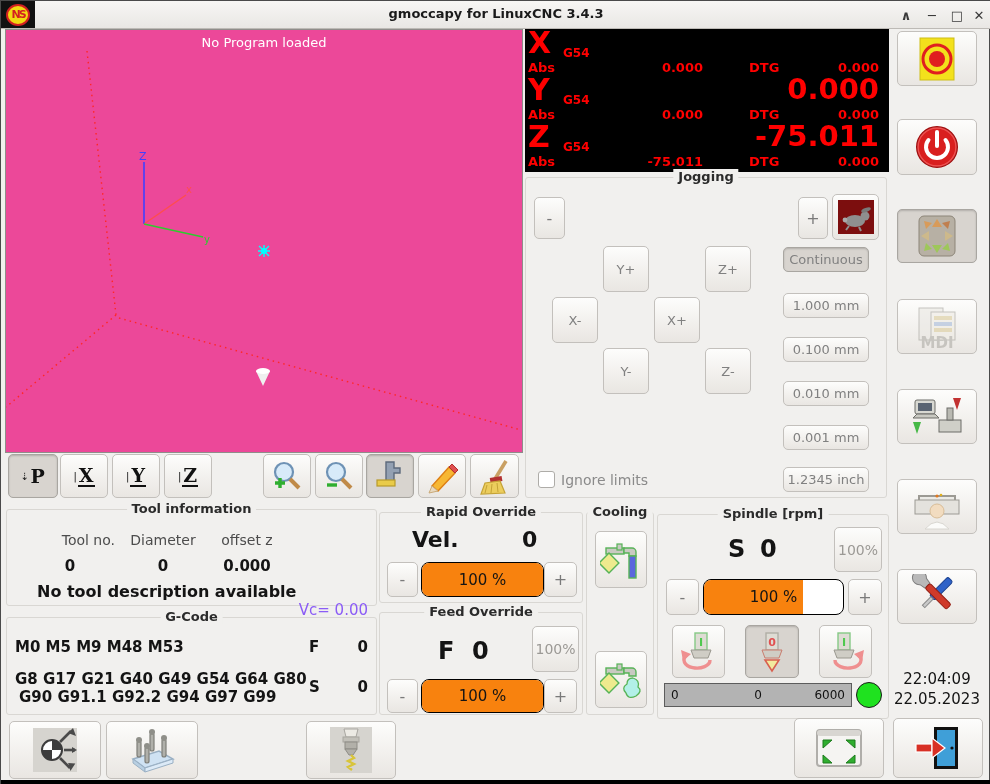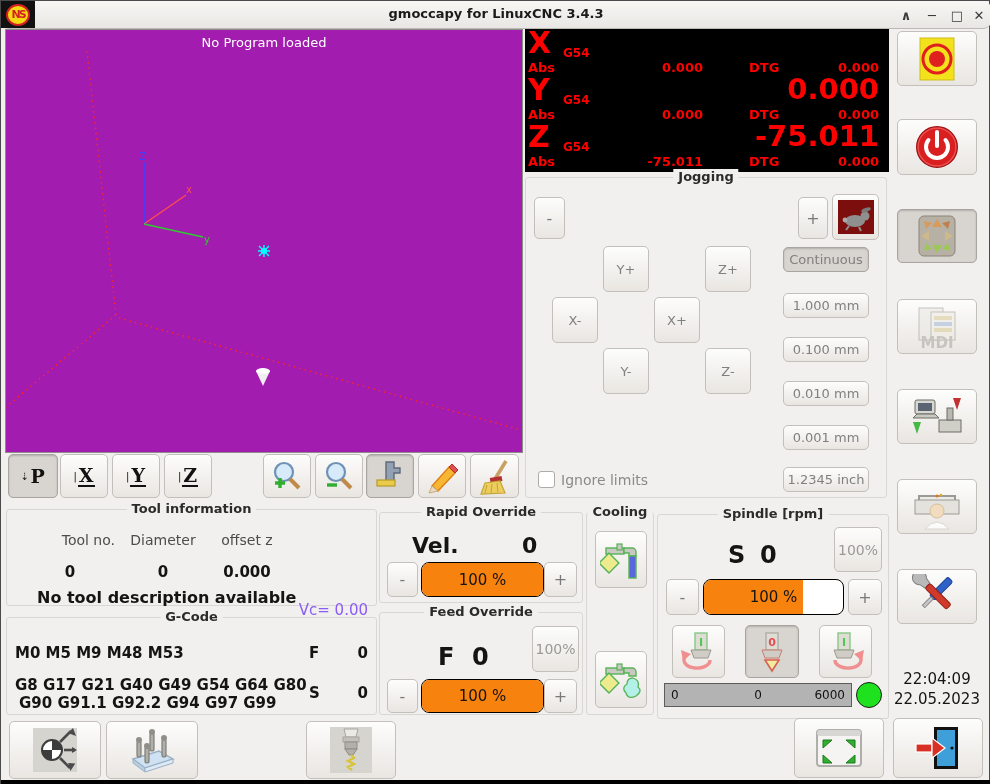--- a/index.html
+++ b/index.html
@@ -2,60 +2,60 @@
 <html><head>
 <meta charset="utf-8">
 <style>
   * { margin:0; padding:0; box-sizing:border-box; }
   html,body { width:990px; height:784px; }
   body { font-family:"DejaVu Sans", sans-serif; background:#f1f0ee; position:relative; overflow:hidden; }
   #app { position:absolute; inset:0; width:990px; height:784px; background:#f1f0ee; border:1px solid #4a4a4a; }
 
   
   #titlebar { position:absolute; left:0; top:0; width:990px; height:28px;
-    background:linear-gradient(#f7f6f4,#e9e7e4); border-bottom:1px solid #bdbab6;border-radius:8px; }
+    background:linear-gradient(#f7f6f4,#e9e7e4); border-bottom:1px solid #bdbab6; }
   #win-icon { position:absolute; left:0; top:0; width:34px; height:27px; background:#111; display:flex; align-items:center; justify-content:center; }
   #win-icon .oval { width:24px; height:22px; background:#f2d912; border:2px solid #d42020; border-radius:50%; color:#d42020; font-size:11px; font-weight:bold; display:flex; align-items:center; justify-content:center; letter-spacing:-2px; }
   #title-text { position:absolute; left:0; right:0; top:5px; text-align:center; font-size:13px; font-weight:bold; color:#1a1a1a; }
   .winctl { position:absolute; top:4px; width:20px; height:20px; color:#3a3a3a; font-size:13px; font-weight:bold; display:flex; align-items:center; justify-content:center; }
 
   
   .btn { position:absolute; background:linear-gradient(#fdfdfc,#f2f0ed 55%,#e9e6e2); border:1px solid #c3c0bc; border-radius:5px; display:flex; align-items:center; justify-content:center; color:#808080; }
   .btn.pressed { background:#d8d4cf; border-color:#a9a6a1; box-shadow:inset 0 1px 2px rgba(0,0,0,.18); }
   .btn.small-txt { font-size:13px; }
   .frame { position:absolute; border:1px solid #d9d7d3; border-radius:3px; }
   .legend { position:absolute; top:-9px; left:50%; transform:translateX(-50%); background:#f1f0ee; padding:0 5px; font-size:13px; font-weight:bold; color:#2b2b2b; white-space:nowrap; }
   .slider { position:absolute; background:#fff; border:2px solid #000; border-radius:8px; overflow:hidden; }
   .slider .fill { position:absolute; left:0; top:0; bottom:0; background:#f8820e; }
   .slider .s-txt { position:absolute; inset:0; display:flex; align-items:center; justify-content:center; font-size:15px; color:#141414; }
   .pm { font-size:16px; color:#7a7a7a; }
 
   
-  #preview { position:absolute; left:4px; top:28px; width:518px; height:424px; background:#a21caf; border:1px solid #8f8d8a; }
+  #preview { position:absolute; left:4px; top:28px; width:518px; height:424px; background:#ec4899; border:1px solid #8f8d8a; }
   #preview-toolbar { position:absolute; left:4px; top:452px; width:518px; height:46px; }
   .axletter { font-family:"DejaVu Serif", serif; font-weight:bold; font-size:19px; color:#111; border-bottom:2px solid #111; line-height:1.1; padding:0 1px; }
   .axmark { font-size:10px; color:#111; margin-right:1px; }
 
   
   #dro { position:absolute; left:524px; top:28px; width:364px; height:143px; background:#000; color:#f00; }
   .dro-row { position:relative; height:47px; }
   .dro-letter { position:absolute; left:3px; top:-4px; font-size:30px; font-weight:bold; }
   .dro-sys { position:absolute; left:38px; top:17px; font-size:12px; font-weight:bold; }
   .dro-value { position:absolute; right:10px; top:-4px; font-size:29px; font-weight:bold; }
   .dro-abs-l { position:absolute; left:3px; top:31px; font-size:13px; font-weight:bold; }
   .dro-abs-v { position:absolute; left:90px; top:31px; width:88px; text-align:right; font-size:13px; font-weight:bold; }
   .dro-dtg-l { position:absolute; left:216px; top:31px; font-size:13px; font-weight:bold;margin-left:8px; }
   .dro-dtg-v { position:absolute; right:10px; top:31px; font-size:13px; font-weight:bold; }
 
   
   .side-btn { left:896px; width:80px; }
   #clock { position:absolute; left:886px; top:668px; width:100px; text-align:center; font-size:15px; color:#141414; line-height:1.35; }
 
   
-  .big-bold { font-weight:bold; color:#141414;margin-top:6px; }
+  .big-bold { font-weight:bold; color:#141414; }
   .gray-note { color:#9b9995; }
   .chk { position:absolute; width:17px; height:17px; background:#fff; border:1px solid #aeaca8; border-radius:3px; }
   .chk-label { position:absolute; font-size:14px; color:#8a8a8a; }
 
   
   #sp-bar { position:absolute; left:6px; top:168px; width:188px; height:24px; background:#b3b3b3; border:1px solid #5c5c5c; font-size:12px; color:#111; }
   #sp-bar span { position:absolute; top:4px; }
   #sp-led { position:absolute; left:198px; top:167px; width:26px; height:26px; border-radius:50%; background:#1fe21f; border:1px solid #1a1a1a; }
 
   #bottom-strip { position:absolute; left:0; top:779px; width:990px; height:5px; background:#000; }

